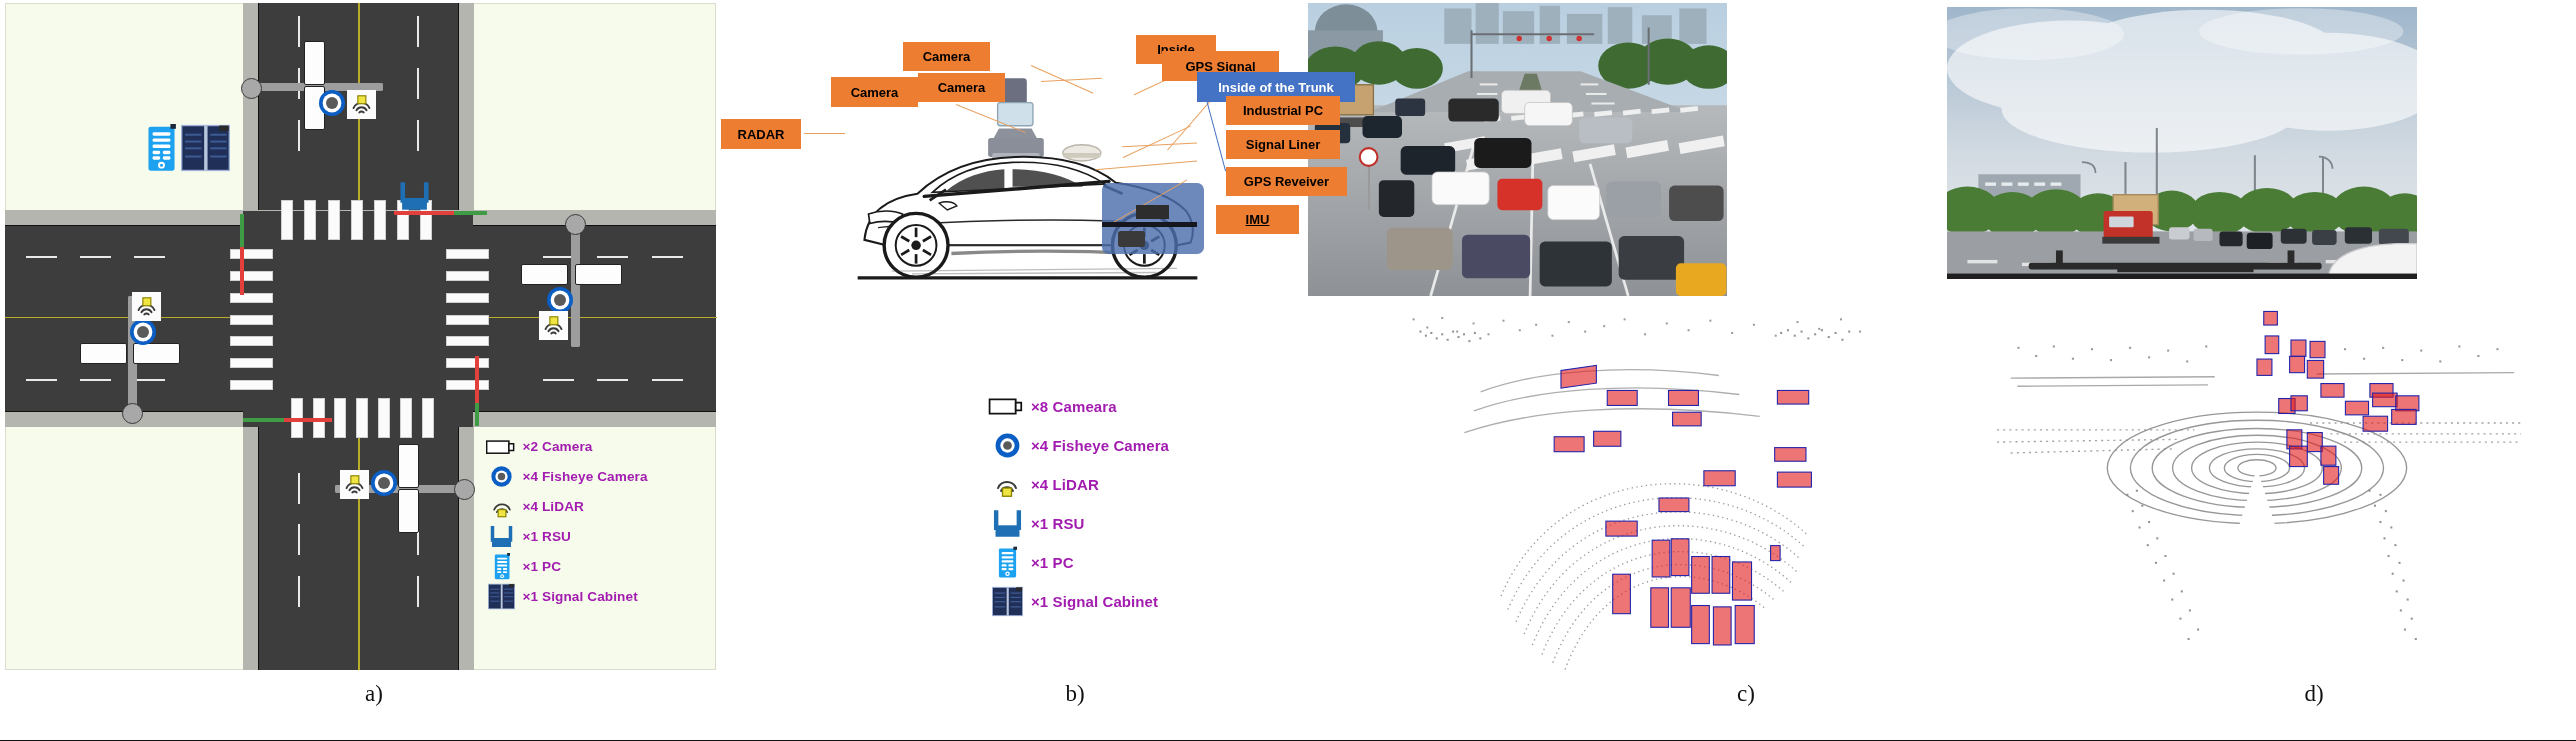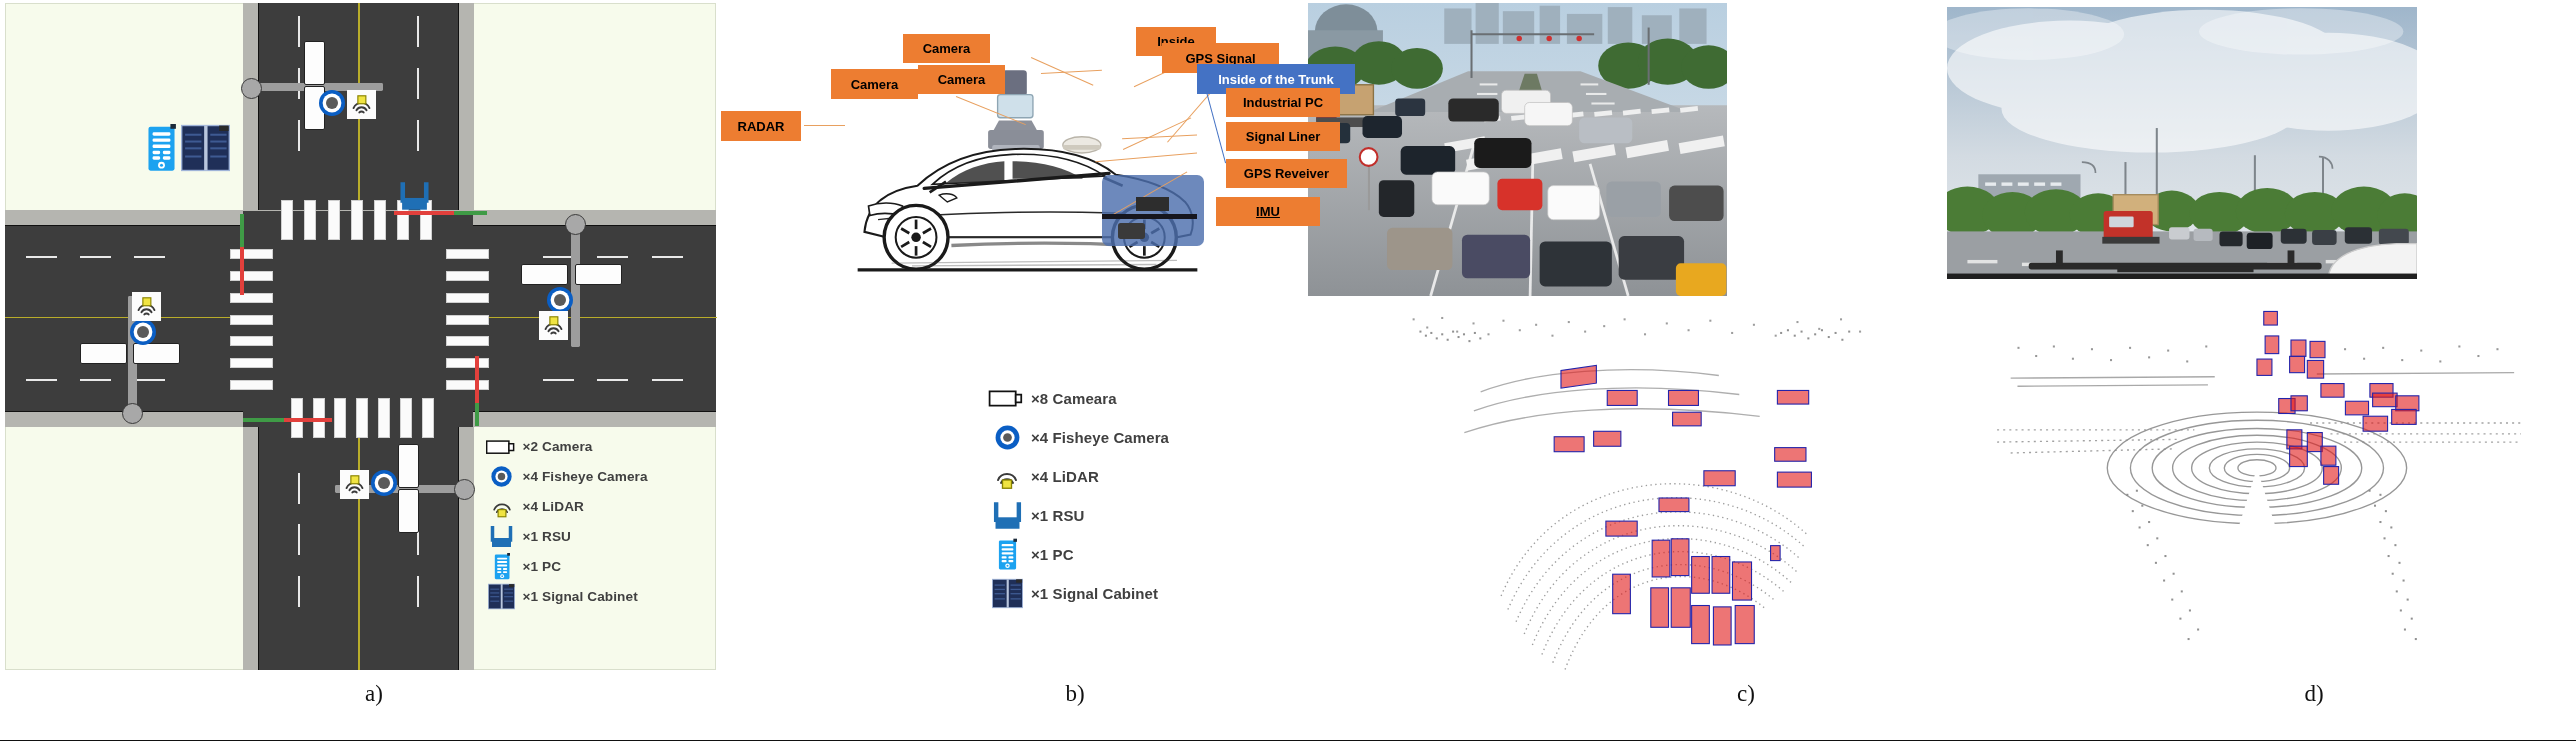--- a/index.html
+++ b/index.html
@@ -45,24 +45,24 @@
   .ic-pc{position:absolute;z-index:9;}
   .ic-pc svg{width:100%;height:100%;}
   .ic-cab{position:absolute;z-index:9;}
   .ic-cab svg{width:100%;height:100%;}
 
   
   #legend-a{position:absolute;left:476px;top:429px;width:235px;z-index:20;}
   .leg-row{display:flex;align-items:center;height:30px;}
   .leg-ic{width:41px;height:27px;display:flex;align-items:center;justify-content:center;flex:0 0 41px;}
   .leg-ic svg{display:block;}
-  .leg-tx{font-size:13.6px;font-weight:bold;color:#404040;letter-spacing:0.1px;white-space:nowrap;}
+  .leg-tx{font-size:13.6px;font-weight:bold;color:#a21caf;letter-spacing:0.1px;white-space:nowrap;}
 
   
-  #panel-b{position:absolute;left:721px;top:8px;width:572px;height:670px;background:#ffffff;}
+  #panel-b{position:absolute;left:721px;top:16px;width:572px;height:670px;background:#ffffff;}
   .tag{position:absolute;background:#ED7D31;color:#000;font-size:13px;font-weight:600;
        display:flex;align-items:center;justify-content:center;padding:0 4.1px;box-sizing:border-box;z-index:14;}
   .tag.blue{background:#4472C4;color:#fff;font-weight:bold;}
   .leader{position:absolute;transform-origin:0 50%;height:1.4px;background:#E8A05F;z-index:12;}
   .leader.blu{background:#4472C4;}
   .carwrap{position:absolute;left:116px;top:54px;width:381px;height:231px;z-index:10;}
   .trunkbox{position:absolute;left:381px;top:167px;width:102px;height:71px;background:#4d6fad;opacity:.82;border-radius:6.8px;z-index:11;}
   #legend-b{position:absolute;left:983px;top:371px;width:259px;z-index:20;}
   #legend-b .leg-row{height:39px;}
   #legend-b .leg-ic{width:48px;flex:0 0 48px;height:33px;}
@@ -466,21 +466,21 @@
     <div class="tag" style="left:182px;top:26px;width:87px;height:29px;">Camera</div>
     <div class="tag" style="left:197px;top:57px;width:87px;height:29px;">Camera</div>
     <div class="tag" style="left:415px;top:19px;width:80px;height:29px;">Inside</div>
     <div class="tag" style="left:441px;top:35px;width:117px;height:30px;">GPS Signal</div>
     <div class="tag" style="left:110px;top:61px;width:87px;height:30px;">Camera</div>
     <div class="tag" style="left:0px;top:103px;width:80px;height:30px;">RADAR</div>
     <div class="tag blue" style="left:476px;top:56px;width:158px;height:30px;">Inside of the Trunk</div>
     <div class="tag" style="left:505px;top:80px;width:114px;height:29px;">Industrial PC</div>
     <div class="tag" style="left:505px;top:114px;width:114px;height:29px;">Signal Liner</div>
     <div class="tag" style="left:505px;top:151px;width:121px;height:29px;">GPS Reveiver</div>
-    <div class="tag" style="left:495px;top:189px;width:104px;height:29px;text-decoration:underline;">IMU</div>
+    <div class="tag" style="left:495px;top:189px;width:83px;height:29px;text-decoration:underline;">IMU</div>
 
     <div id="legend-b" style="left:262px;top:371px;">
       <div class="leg-row">
         <span class="leg-ic">
           <svg width="38" height="19" viewBox="0 0 46 24">
               <rect x="1" y="3" width="33" height="18" fill="#fff" stroke="#111" stroke-width="2.2"></rect>
               <path d="M34 7h7v10h-7z" fill="#fff" stroke="#111" stroke-width="2.2"></path>
             </svg>
         </span>
         <span class="leg-tx">×8 Cameara</span>

